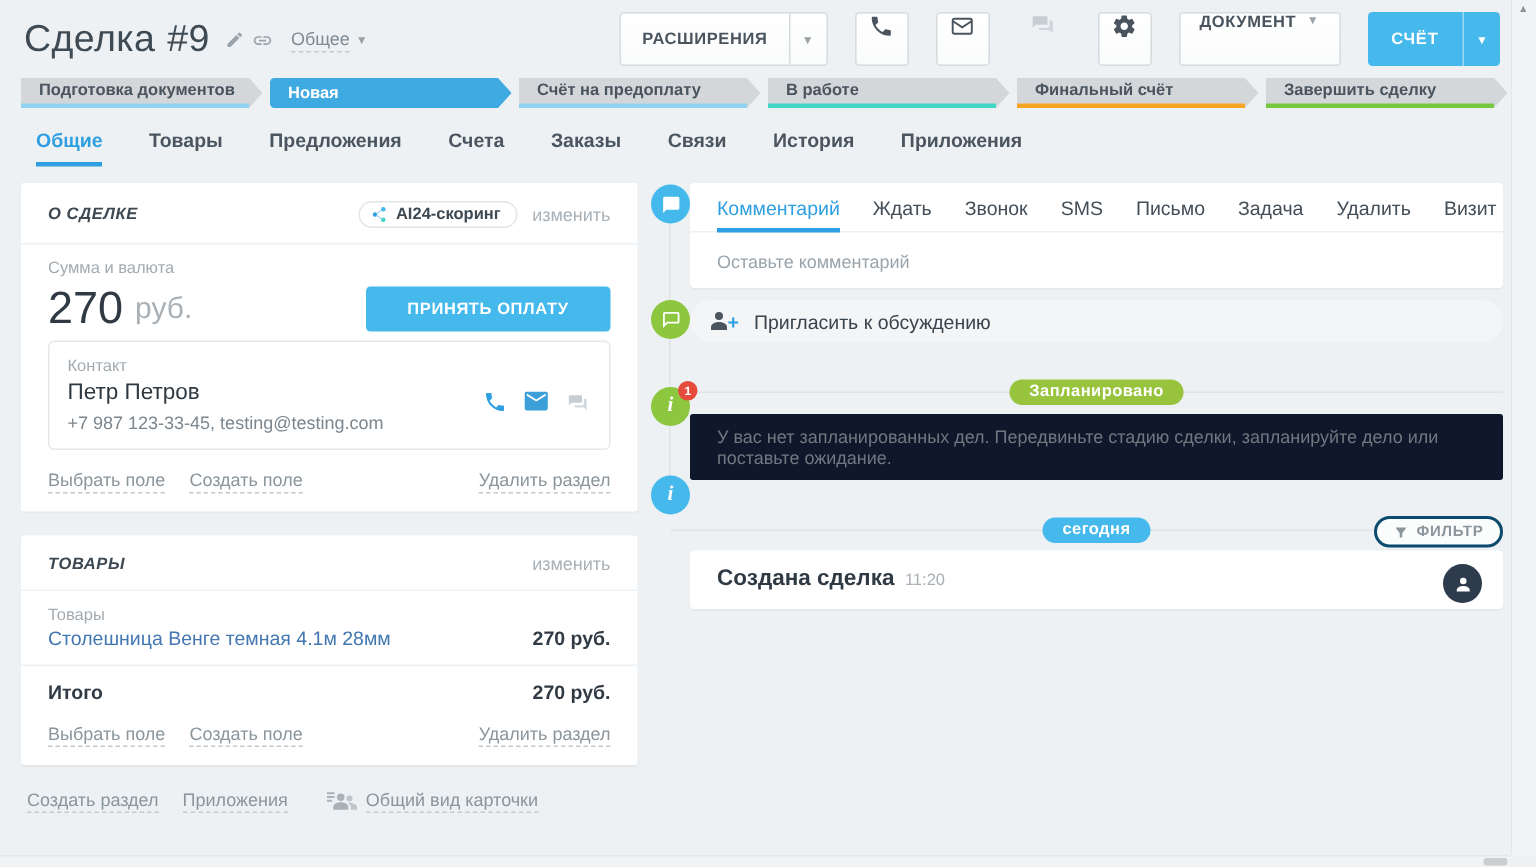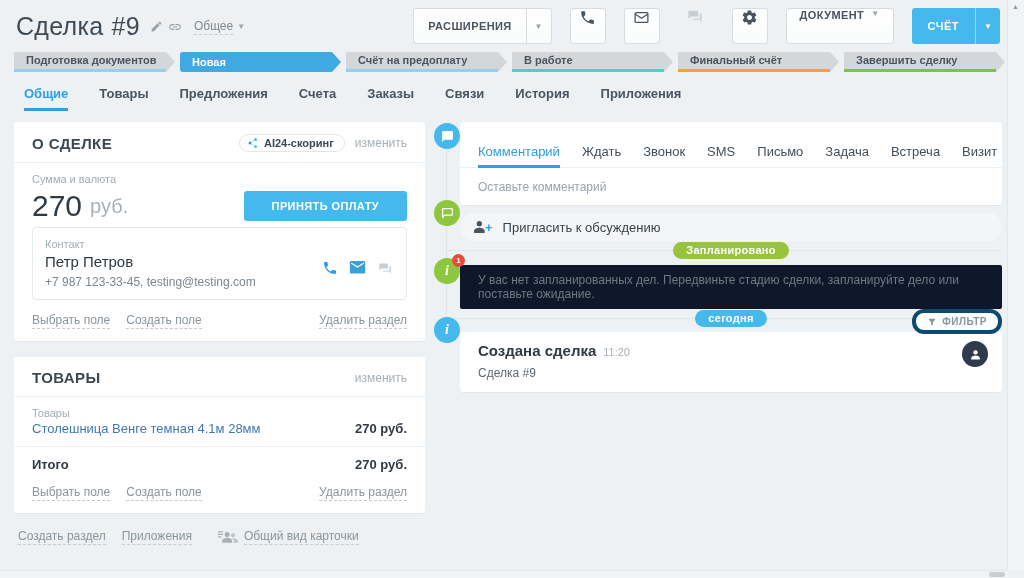--- a/index.html
+++ b/index.html
@@ -42,21 +42,21 @@
 
   
   .card-tabs { position:absolute; top:86px; left:24px; display:flex; gap:31px; }
   .card-tab { font-size:13px; font-weight:bold; color:#4a5560; padding-bottom:7px; cursor:pointer; }
   .card-tab.active { color:#2e9fe0; border-bottom:3px solid #2e9fe0; }
 
   
   .left-col { position:absolute; top:122px; left:14px; width:411px; display:flex; flex-direction:column; }
   .card { background:#fff; border-radius:2px; box-shadow:0 1px 1px rgba(0,0,0,.04); padding:12px 18px; }
   .sec-head { display:flex; align-items:center; }
-  .sec-title { font-size:15px; font-weight:bold; letter-spacing:.4px; color:#3c4852; }
+  .sec-title { font-size:11px; font-weight:bold; letter-spacing:.4px; color:#3c4852;font-style:italic; }
   .sec-head .right { margin-left:auto; display:flex; align-items:center; gap:10px; }
   .pill-badge { display:flex; align-items:center; gap:5px; border:1px solid #e1e6e9; border-radius:11px; padding:2px 10px 2px 7px; font-size:11px; font-weight:bold; color:#3c4852; cursor:pointer; }
   .link-plain { font-size:12px; color:#a8b1b8; cursor:pointer; }
   .divider { height:1px; background:#eef1f3; margin:10px -18px; }
   .field-label { font-size:11px; color:#a3abb1; }
   .amount-row { display:flex; align-items:center; margin-top:4px; }
   .amount { font-size:30px; color:#303a44; }
   .currency { font-size:20px; color:#a9b1b7; margin-left:8px; }
   .btn-pay { margin-left:auto; background:#45b9ec; color:#fff; border:none; border-radius:3px; font-size:11px; font-weight:bold; letter-spacing:.4px; padding:9px 28px; cursor:pointer; font-family:inherit; }
   .client-label { margin-top:8px; }
@@ -77,34 +77,34 @@
   .rail { position:absolute; left:446px; top:136px; width:1px; height:194px; background:#dde3e7; }
   .t-circle { position:absolute; left:434px; width:26px; height:26px; border-radius:50%; display:flex; align-items:center; justify-content:center; z-index:2; }
   .t-blue { background:#45b9ec; }
   .t-green { background:#8dc63f; }
   .t-i { color:#fff; font-size:14px; font-weight:bold; font-family:"Liberation Serif",serif; font-style:italic; }
   .t-badge { position:absolute; top:-4px; right:-5px; min-width:13px; height:13px; border-radius:7px; background:#e64c3c; color:#fff; font-size:8px; font-weight:bold; display:flex; align-items:center; justify-content:center; font-style:normal; font-family:"Liberation Sans",sans-serif; }
 
   .right-col { position:absolute; top:122px; left:460px; width:542px; }
   .feed-card { background:#fff; border-radius:3px; box-shadow:0 1px 1px rgba(0,0,0,.04); }
   .feed-tabs { display:flex; gap:22px; padding:0 18px; border-bottom:1px solid #edf0f2; }
-  .feed-tab { font-size:13px; color:#434e58; padding:9px 0 6px; cursor:pointer; border-bottom:3px solid transparent; margin-bottom:-1px;margin-top:13px; }
+  .feed-tab { font-size:13px; color:#434e58; padding:9px 0 6px; cursor:pointer; border-bottom:3px solid transparent; margin-bottom:-1px; }
   .feed-tab.active { color:#2e9fe0; border-bottom-color:#2e9fe0; }
   .comment-input { width:100%; border:none; outline:none; resize:none; font-family:inherit; font-size:12px; color:#49545e; padding:12px 18px; height:37px; display:block; background:transparent; }
   .comment-input::placeholder { color:#9aa4ab; }
 
   .invite-pill { margin-top:8px; height:28px; background:#f3f5f7; border-radius:14px; display:flex; align-items:center; gap:10px; padding:0 12px; cursor:pointer; }
   .invite-label { font-size:13px; color:#39434c; }
   .invite-avatar { position:relative; display:flex; align-items:center; }
   .invite-plus { color:#2e9fe0; font-size:13px; font-weight:bold; margin-left:-3px; }
 
-  .badge-row { position:relative; display:flex; align-items:center; justify-content:center; margin-top:1px; height:16px; }
+  .badge-row { position:relative; display:flex; align-items:center; justify-content:center; margin-top:25px; height:16px; }
   .badge-row .line { position:absolute; left:-13px; right:0; top:50%; height:1px; background:#dfe4e7; }
   .badge-pill { position:relative; z-index:1; color:#fff; font-size:11px; font-weight:bold; padding:2px 13px 3px; border-radius:10px; letter-spacing:.3px; }
-  .filter-btn { position:absolute; right:0; top:-1px; z-index:1; display:flex; align-items:flex-end; gap:5px; background:#fbfcfc; border:4px solid #0c4a6e; border-radius:12px; padding:3px 11px; font-size:10px; font-weight:bold; letter-spacing:.5px; color:#8a959c; cursor:pointer; }
+  .filter-btn { position:absolute; right:0; top:-1px; z-index:1; display:flex; align-items:flex-end; gap:5px; background:#fbfcfc; border:2px solid #0c4a6e; border-radius:12px; padding:3px 11px; font-size:10px; font-weight:bold; letter-spacing:.5px; color:#8a959c; cursor:pointer; }
 
   .notice { margin-top:7px; background:#fcf9e3; border-radius:2px; padding:8px 18px; font-size:12px; color:#6f7980; }
 
   .event-card { margin-top:6px; padding:10px 18px 12px; position:relative; }
   .event-head { display:flex; align-items:baseline; gap:7px; }
   .event-title { font-size:15px; font-weight:bold; color:#303a44; }
   .event-time { font-size:11px; color:#a8b0b6; }
   .event-desc { font-size:12px; color:#5d676f; margin-top:7px; }
   .event-avatar { position:absolute; right:14px; top:9px; width:26px; height:26px; border-radius:50%; background:#2e3b4c; display:flex; align-items:center; justify-content:center; }
 
@@ -317,21 +317,21 @@
   <div class="right-col">
 
     <div class="feed-card">
       <div class="feed-tabs">
         <span class="feed-tab active">Комментарий</span>
         <span class="feed-tab">Ждать</span>
         <span class="feed-tab">Звонок</span>
         <span class="feed-tab">SMS</span>
         <span class="feed-tab">Письмо</span>
         <span class="feed-tab">Задача</span>
-        <span class="feed-tab">Встреча</span>
+        <span class="feed-tab">Удалить</span>
         <span class="feed-tab">Визит</span>
         <span class="feed-tab">Приложения</span>
       </div>
       <textarea class="comment-input" placeholder="Оставьте комментарий" style=""></textarea>
     </div>
 
     <div class="invite-pill">
       <span class="invite-avatar">
         <svg width="16" height="16" viewBox="0 0 24 24" fill="#4a5560">
             <circle cx="11" cy="7" r="4"></circle>
@@ -358,21 +358,20 @@
           </svg>
         <span>ФИЛЬТР</span>
       </span>
     </div>
 
     <div class="feed-card event-card">
       <div class="event-head">
         <span class="event-title">Создана сделка</span>
         <span class="event-time">11:20</span>
       </div>
-      <div class="event-desc">Сделка #9</div>
       <div class="event-avatar">
         <svg width="13" height="13" viewBox="0 0 24 24" fill="#fff">
             <circle cx="12" cy="8" r="4"></circle>
             <path d="M12 14c-3.5 0-8 1.8-8 5v2h16v-2c0-3.2-4.5-5-8-5z"></path>
           </svg>
       </div>
     </div>
   </div>
 
   <div class="v-scroll">

